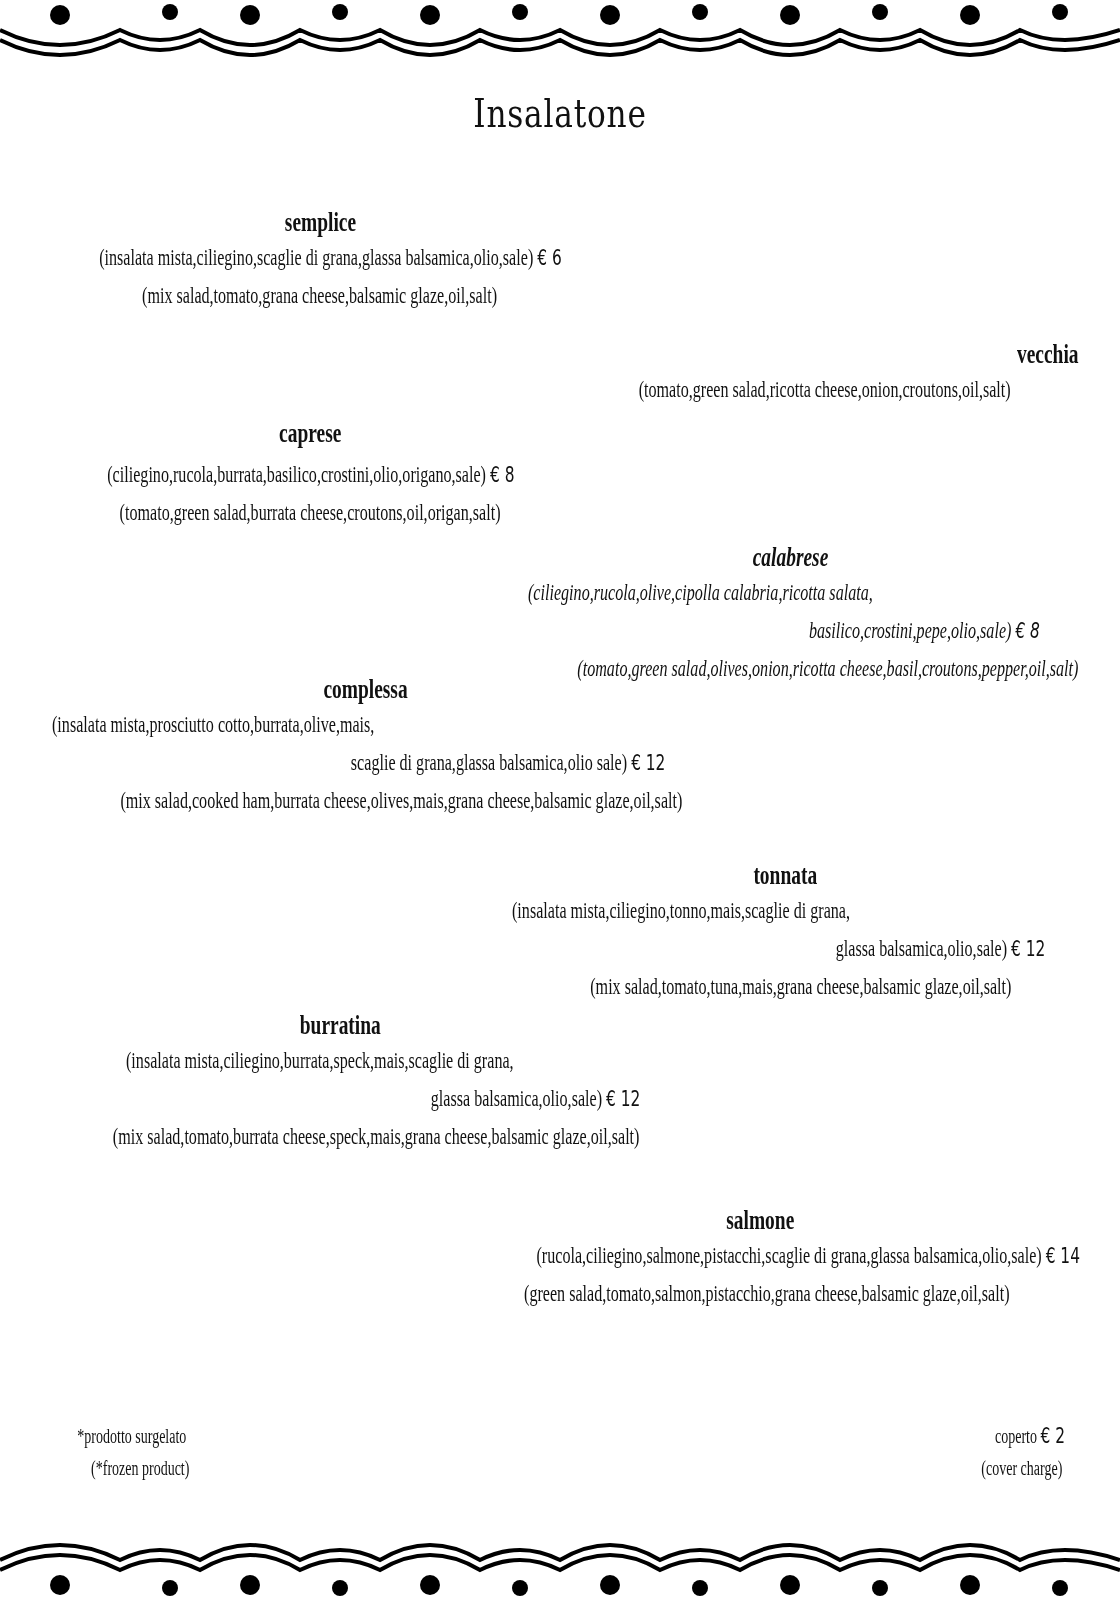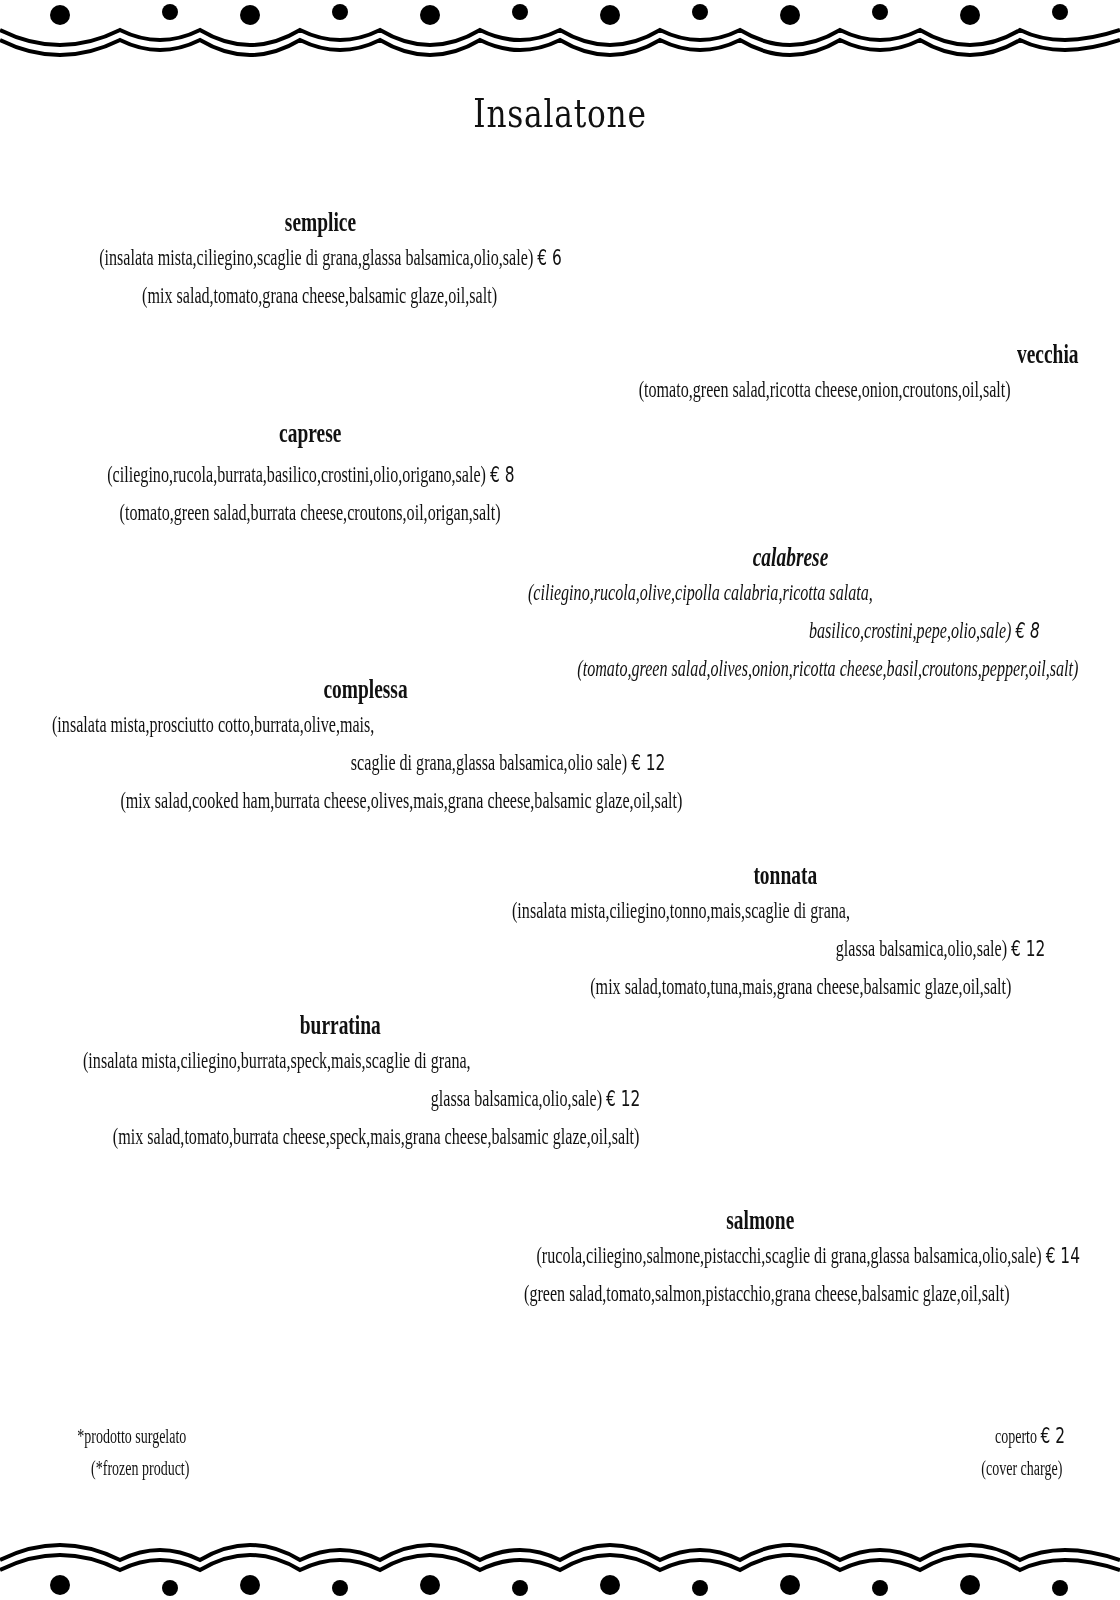--- a/index.html
+++ b/index.html
@@ -88,21 +88,21 @@
 
 <div class="item" style="top:858px;left:500px;width:570px;">
   <div><span class="name">tonnata</span></div>
   <div class="line" style="text-align:left"><span class="cond" style="transform-origin:left;margin-left:12px">(insalata mista,ciliegino,tonno,mais,scaglie di grana,</span></div>
   <div class="line" style="text-align:right;padding-right:25px"><span class="cond" style="transform-origin:right"><span>glassa balsamica,olio,sale)</span> <span class="price">€ 12</span></span></div>
   <div class="line"><span class="cond">(mix salad,tomato,tuna,mais,grana cheese,balsamic glaze,oil,salt)</span></div>
 </div>
 
 <div class="item" style="top:1008px;left:0;width:680px;">
   <div><span class="name">burratina</span></div>
-  <div class="line" style="text-align:center"><span class="cond" style="transform-origin:left;margin-left:40px">(insalata mista,ciliegino,burrata,speck,mais,scaglie di grana,</span></div>
+  <div class="line" style="text-align:right"><span class="cond" style="transform-origin:left;margin-left:40px">(insalata mista,ciliegino,burrata,speck,mais,scaglie di grana,</span></div>
   <div class="line" style="text-align:right;padding-right:40px"><span class="cond" style="transform-origin:right"><span>glassa balsamica,olio,sale)</span> <span class="price">€ 12</span></span></div>
   <div class="line"><span class="cond">(mix salad,tomato,burrata cheese,speck,mais,grana cheese,balsamic glaze,oil,salt)</span></div>
 </div>
 
 <div class="item" style="top:1203px;left:420px;width:680px;text-decoration:underline;">
   <div><span class="name">salmone</span></div>
   <div class="line"><span class="cond"><span>(rucola,ciliegino,salmone,pistacchi,scaglie di grana,glassa balsamica,olio,sale)</span> <span class="price">€ 14</span></span></div>
   <div class="line"><span class="cond">(green salad,tomato,salmon,pistacchio,grana cheese,balsamic glaze,oil,salt)</span></div>
 </div>
 

